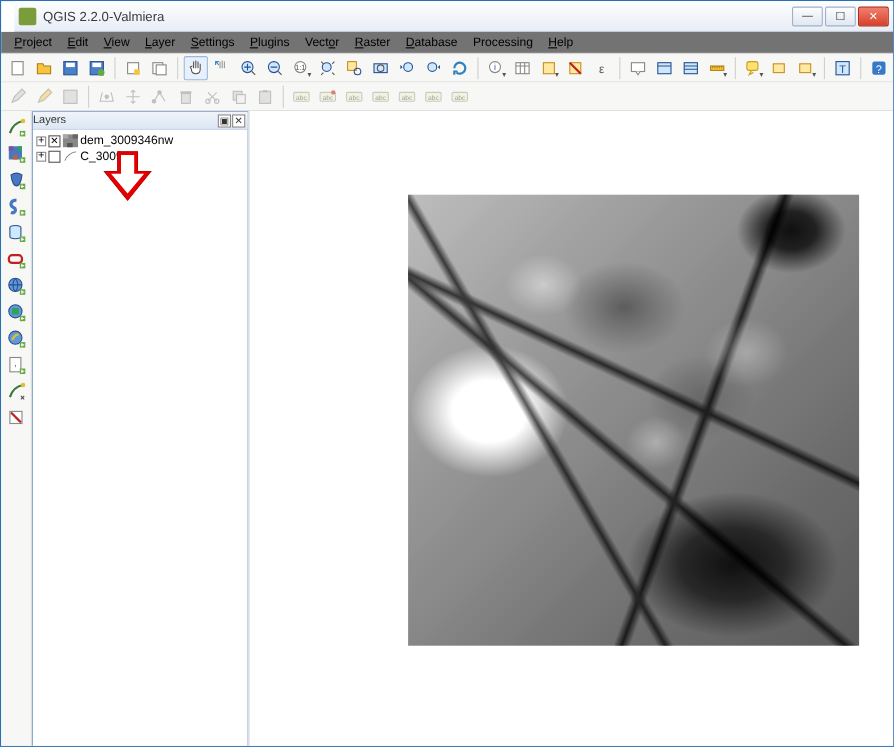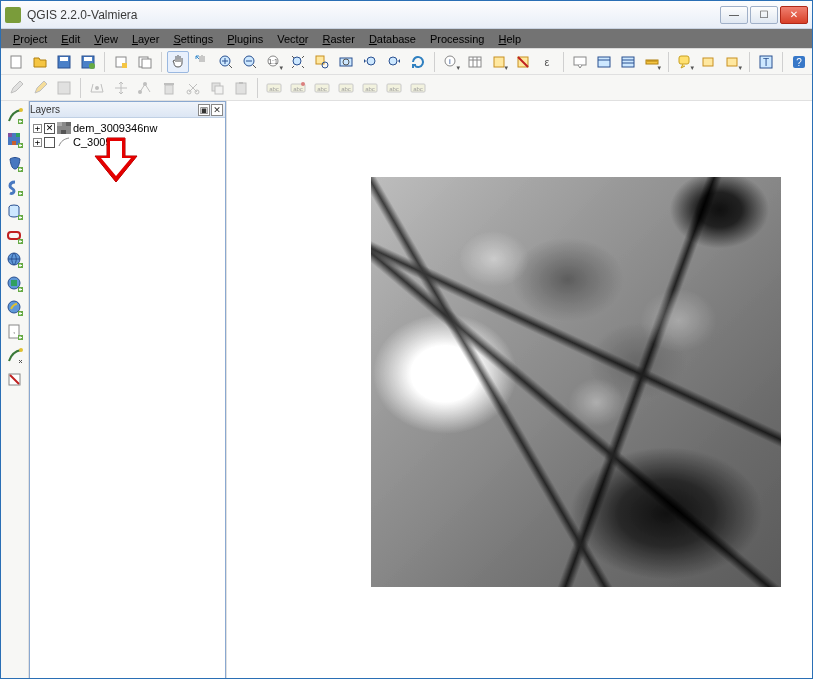--- a/index.html
+++ b/index.html
@@ -1,17 +1,17 @@
 <!DOCTYPE html>
 <html><head>
 <meta charset="utf-8">
 <style>
 * { box-sizing: border-box; margin: 0; padding: 0; }
 body { font-family: "Segoe UI", Tahoma, sans-serif; font-size: 11px; background: #fff; width: 813px; height: 679px; overflow: hidden; border: 1px solid #2a6fb5; }
-.titlebar { height: 28px; background: linear-gradient(#fdfdfe,#e8eef7); display: flex; align-items: center; padding: 0 4px; border-bottom: 1px solid #c8d2e0; }
+.titlebar { height: 28px; background: linear-gradient(#fdfdfe,#e8eef7); display: flex; align-items: center; padding: 0 4px; border-bottom: 1px solid #c8d2e0; margin-left: 12px; }
 .titlebar .app-icon { width: 16px; height: 16px; background: #7a9c3a; border-radius: 2px; margin-right: 6px; }
 .titlebar .title { flex: 1; color: #3a3a3a; font-size: 12px; }
 .winbtns { display: flex; gap: 2px; }
 .winbtn { width: 28px; height: 18px; border: 1px solid #a0b0c8; background: linear-gradient(#fdfdfd,#e0e8f2); border-radius: 2px; display: flex; align-items: center; justify-content: center; font-size: 10px; color: #333; }
 .winbtn.close { background: linear-gradient(#f08070,#d84028); color: #fff; border-color: #b02818; }
 .menubar { height: 20px; display: flex; align-items: center; padding: 2px 6px; gap: 2px; border-bottom: 1px solid #dadada; background: #737373; }
 .menubar .menu-item { padding: 2px 6px; cursor: default; }
 .menubar .menu-item span.u { text-decoration: underline; }
 .toolbar-row { display: flex; align-items: center; padding: 2px 4px; gap: 2px; border-bottom: 1px solid #e0e0e0; background: #f7f7f5; height: 26px; flex-wrap: nowrap; overflow: hidden; }
 .tbtn { width: 22px; height: 22px; border: 1px solid transparent; display: flex; align-items: center; justify-content: center; background: transparent; border-radius: 2px; position: relative; flex-shrink: 0; }

